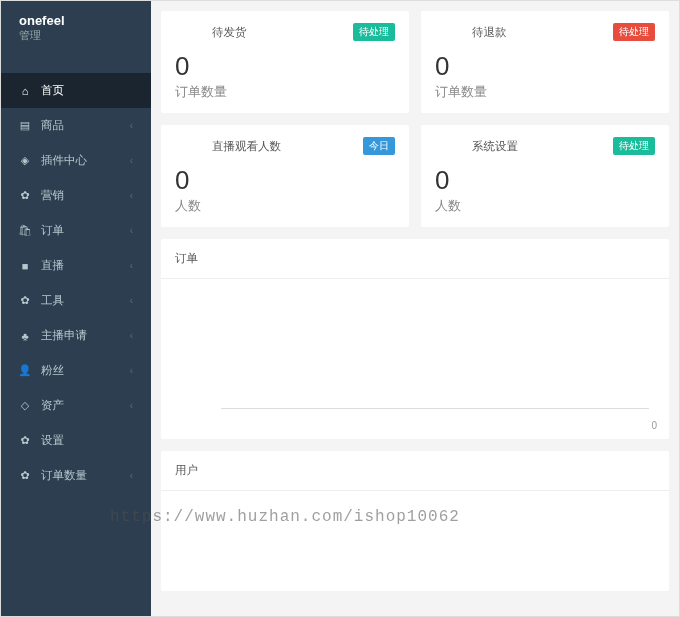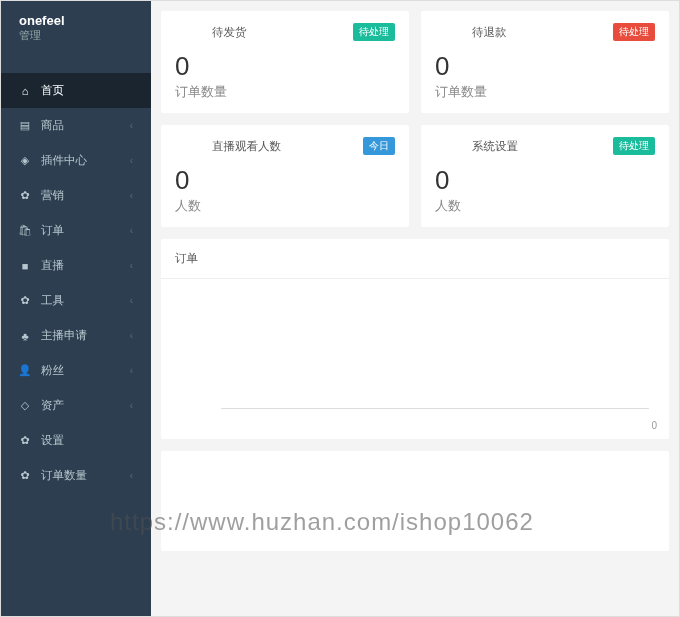--- a/index.html
+++ b/index.html
@@ -25,21 +25,21 @@
     .badge-red { background: #e74c3c; }
     .badge-blue { background: #3498db; }
     .stat-value { font-size: 26px; color: #333; line-height: 1; margin-bottom: 4px; }
     .stat-sub { font-size: 13px; color: #888; }
     .panel { background: #fff; border-radius: 2px; margin-bottom: 12px; }
     .panel-head { padding: 12px 14px; font-size: 11.5px; color: #555; border-bottom: 1px solid #eee; }
     .panel-body { height: 160px; position: relative; }
     .chart-line { position: absolute; left: 60px; right: 20px; bottom: 30px; height: 1px; background: #ddd; }
     .chart-zero { position: absolute; right: 12px; bottom: 8px; font-size: 10px; color: #999; }
     .panel-body.short { height: 100px; }
-    .watermark { position: absolute; left: 110px; top: 508px; font-size: 24px; color: rgba(80,80,80,0.55); font-family: Liberation Sans, sans-serif; letter-spacing: 1px; pointer-events: none; z-index: 999; text-align: right; }
+    .watermark { position: absolute; left: 110px; top: 508px; font-size: 16px; color: rgba(80,80,80,0.55); font-family: Liberation Mono, monospace; letter-spacing: 1px; pointer-events: none; z-index: 999; text-align: right; }
   </style>
 </head>
 <body>
 
 <div class="container">
   <aside class="sidebar">
     <div class="brand">
       <div class="brand-name">onefeel</div>
       <div class="brand-sub">管理</div>
     </div>
@@ -145,18 +145,19 @@
 
     <div class="panel">
       <div class="panel-head">订单</div>
       <div class="panel-body">
         <div class="chart-line"></div>
         <div class="chart-zero">0</div>
       </div>
     </div>
 
     <div class="panel">
+      <div class="panel-head">用户</div>
       <div class="panel-body short"></div>
     </div>
   </main>
 </div>
 
 <div class="watermark">https://www.huzhan.com/ishop10062</div>
 
 </body></html>

